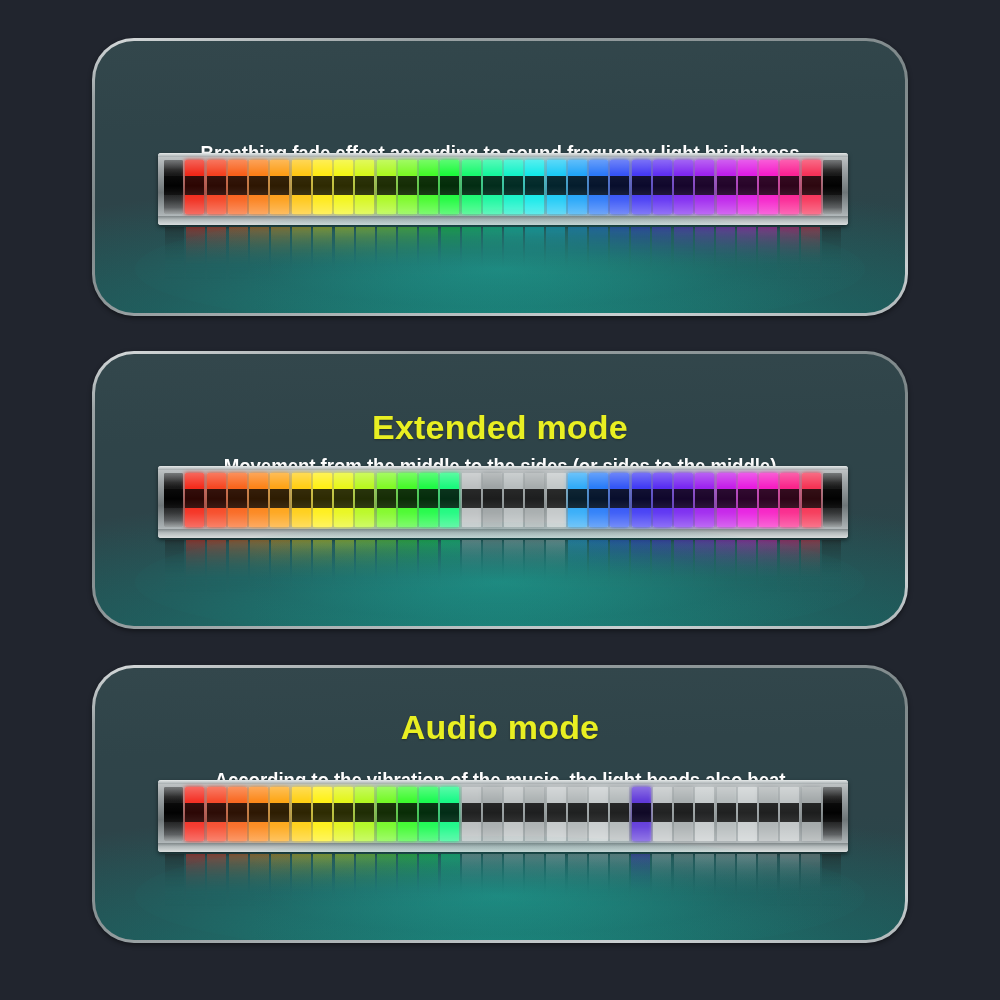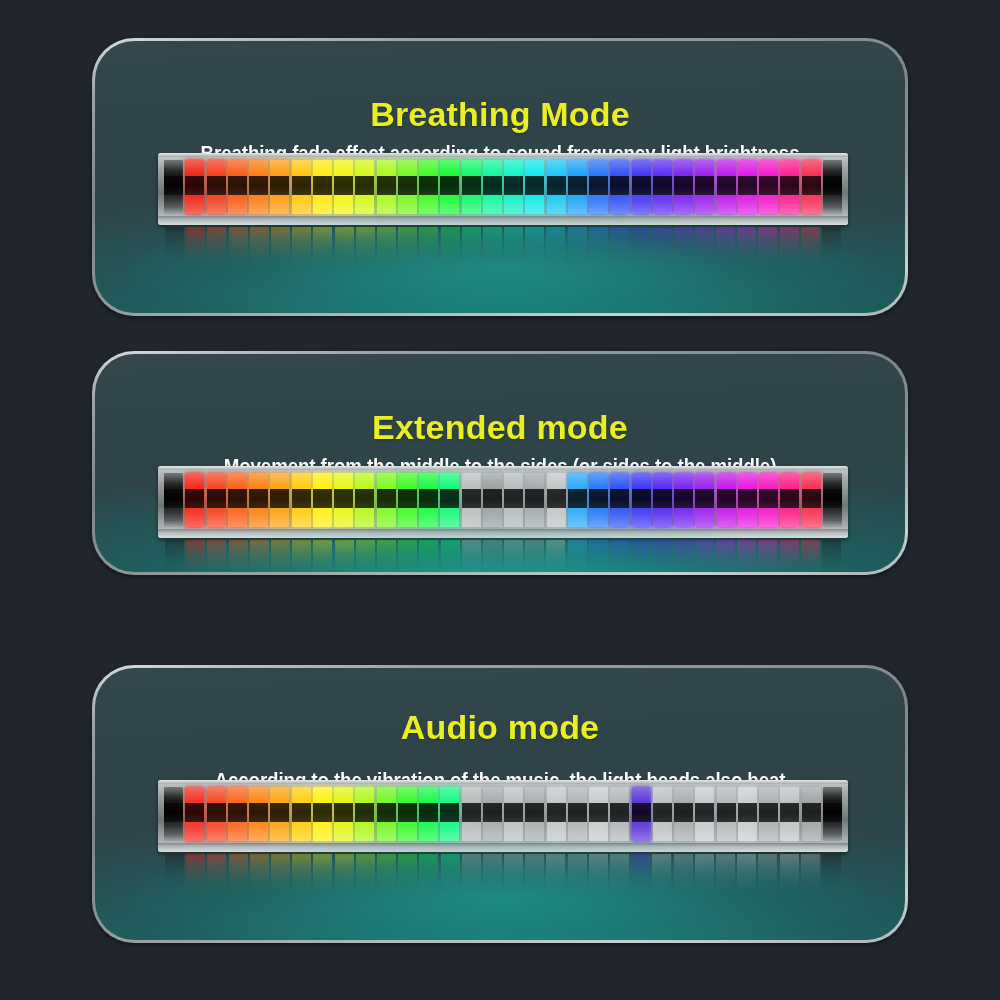--- a/index.html
+++ b/index.html
@@ -34,21 +34,21 @@
     width: 100%;
     height: 100%;
     border-radius: 39px;
     overflow: hidden;
     background:
       radial-gradient(115% 75% at 50% 104%, rgba(22,180,160,0.55) 0%, rgba(20,150,140,0.28) 38%, rgba(0,0,0,0) 72%),
       linear-gradient(178deg, #33474c 0%, #2f4449 30%, #2d4449 58%, #22494c 100%);
   }
 
   .panel-1 { top: 38px;  height: 278px; }
-  .panel-2 { top: 351px; height: 224px; }
+  .panel-2 { top: 351px; height: 278px; }
   .panel-3 { top: 665px; height: 278px; }
 
   .title {
     position: absolute;
     left: 0; right: 0;
     text-align: center;
     color: #e9ef22;
     font-size: 34px;
     font-weight: bold;
     letter-spacing: 0.2px;
@@ -173,21 +173,20 @@
   .panel-2 .glow { top: 168px; }
   .panel-3 .glow { top: 168px; }
 </style>
 </head>
 <body>
 
 <div id="stage">
 
   <section class="panel panel-1">
     <div class="panel-inner">
-      <h2 class="title">Breathing Mode</h2>
       <p class="subtitle">Breathing fade effect according to sound frequency light brightness</p>
       <div class="bar-wrap">
         <div class="bar-body">
           <div class="bar-top-rail"></div>
           <div class="leds">
               <div class="led" style="background: linear-gradient(rgb(58, 62, 64) 0%, rgb(18, 18, 18) 18%, rgb(11, 11, 11) 55%, rgb(46, 50, 52) 88%, rgb(109, 116, 118) 100%);"></div>
               <div class="led" style="background: linear-gradient(rgb(240, 32, 16) 0%, rgb(240, 32, 16) 40%, rgb(240, 32, 16) 100%); box-shadow: rgb(240, 32, 16) 0px 0px 4px;"></div>
               <div class="led" style="background: linear-gradient(rgb(244, 58, 24) 0%, rgb(244, 58, 24) 40%, rgb(244, 58, 24) 100%); box-shadow: rgb(244, 58, 24) 0px 0px 4px;"></div>
               <div class="led" style="background: linear-gradient(rgb(248, 90, 18) 0%, rgb(248, 90, 18) 40%, rgb(248, 90, 18) 100%); box-shadow: rgb(248, 90, 18) 0px 0px 4px;"></div>
               <div class="led" style="background: linear-gradient(rgb(251, 122, 16) 0%, rgb(251, 122, 16) 40%, rgb(251, 122, 16) 100%); box-shadow: rgb(251, 122, 16) 0px 0px 4px;"></div>

